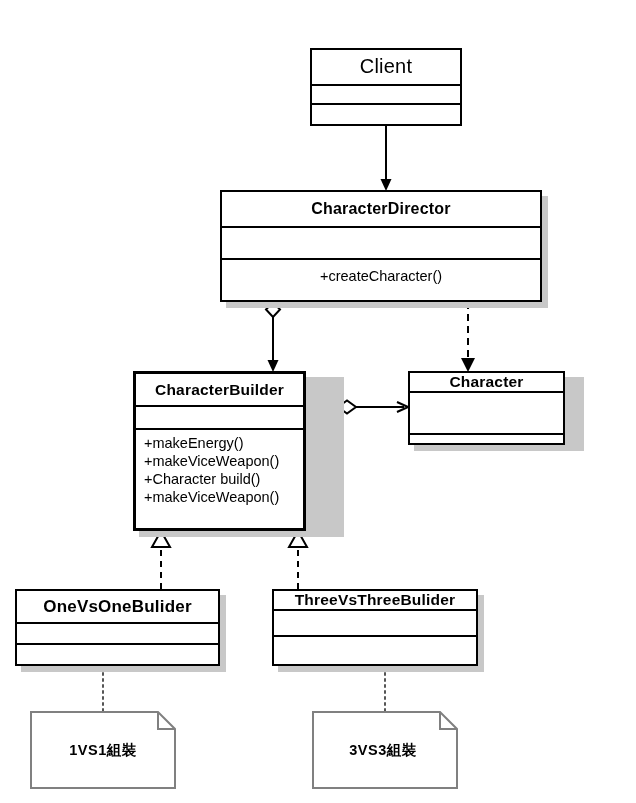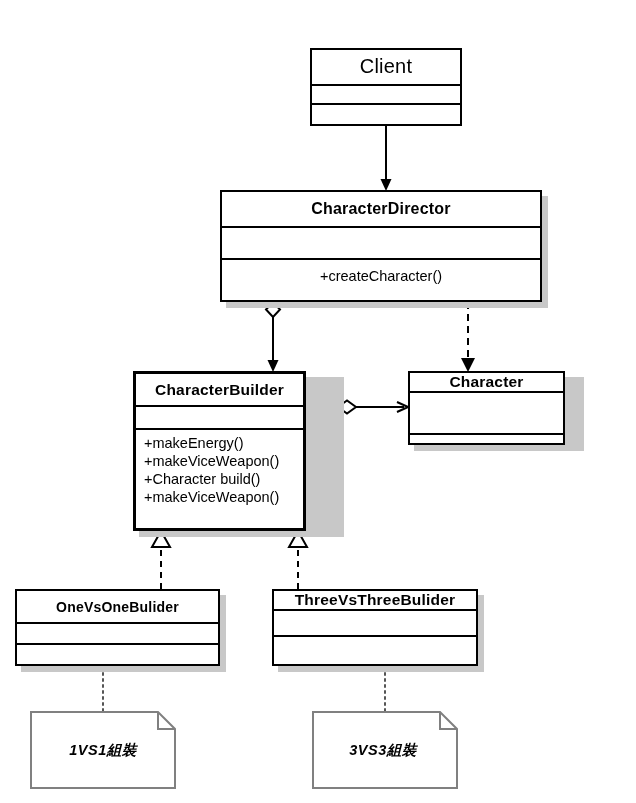--- a/index.html
+++ b/index.html
@@ -84,21 +84,20 @@
     width: 100%;
     height: 100%;
     display: flex;
     align-items: center;
     justify-content: center;
     font-size: 14.5px;
     font-weight: bold;
     color: #000000;
     letter-spacing: 0.5px;
     pointer-events: none;
-    font-style: italic;
   }
 </style>
 </head>
 <body>
 
 <div id="canvas">
 
   <svg id="svg-layer" viewBox="0 0 636 803" xmlns="http://www.w3.org/2000/svg">
 
     <g>
@@ -172,21 +171,21 @@
     </div>
   </div>
 
   <div class="uml-class thin" style="left:408px; top:371px; width:157px; height:74px;gap:40px;">
     <div class="cls-name bold" style="height:33px; font-size:15.5px;">Character</div>
     <div class="cls-attrs" style="height:21px;"></div>
     <div class="cls-ops" style="height:16px;"></div>
   </div>
 
   <div class="uml-class thin" style="left:15px; top:589px; width:205px; height:77px;">
-    <div class="cls-name bold" style="height:33px; font-size:14px;">OneVsOneBulider</div>
+    <div class="cls-name bold" style="height:33px; font-size:17px;">OneVsOneBulider</div>
     <div class="cls-attrs" style="height:21px;"></div>
     <div class="cls-ops" style="height:19px;"></div>
   </div>
 
   <div class="uml-class thin" style="left:272px; top:589px; width:206px; height:77px;gap:24px;">
     <div class="cls-name bold" style="height:33px; font-size:15.5px;">ThreeVsThreeBulider</div>
     <div class="cls-attrs" style="height:21px;"></div>
     <div class="cls-ops" style="height:19px;"></div>
   </div>
 

